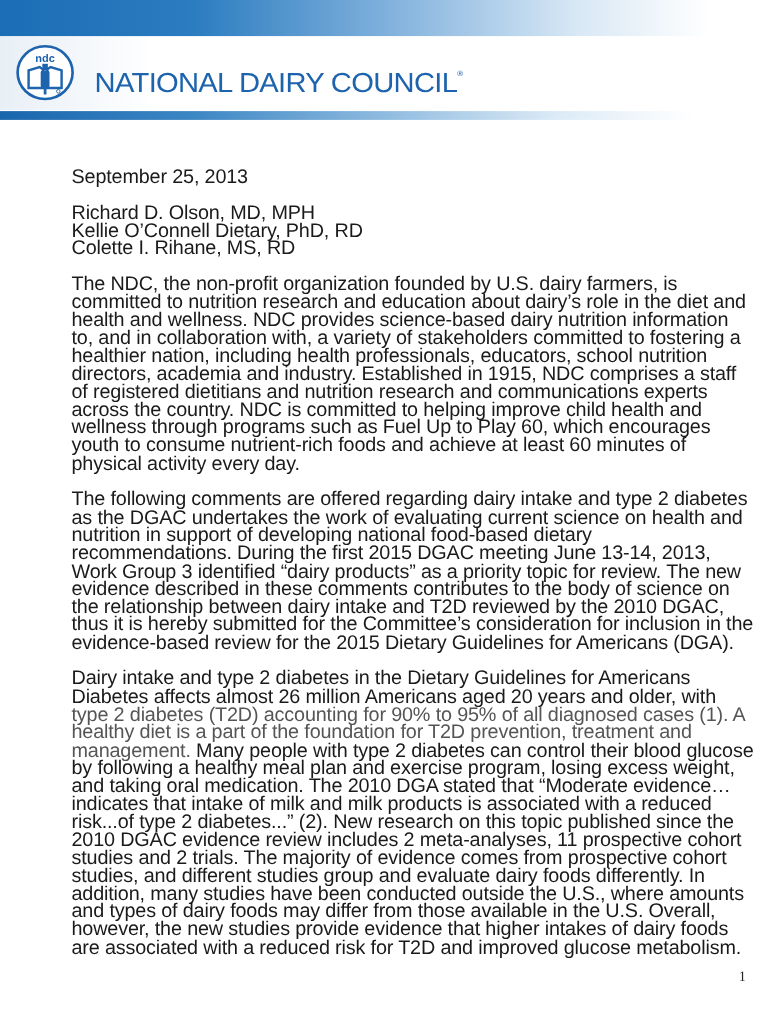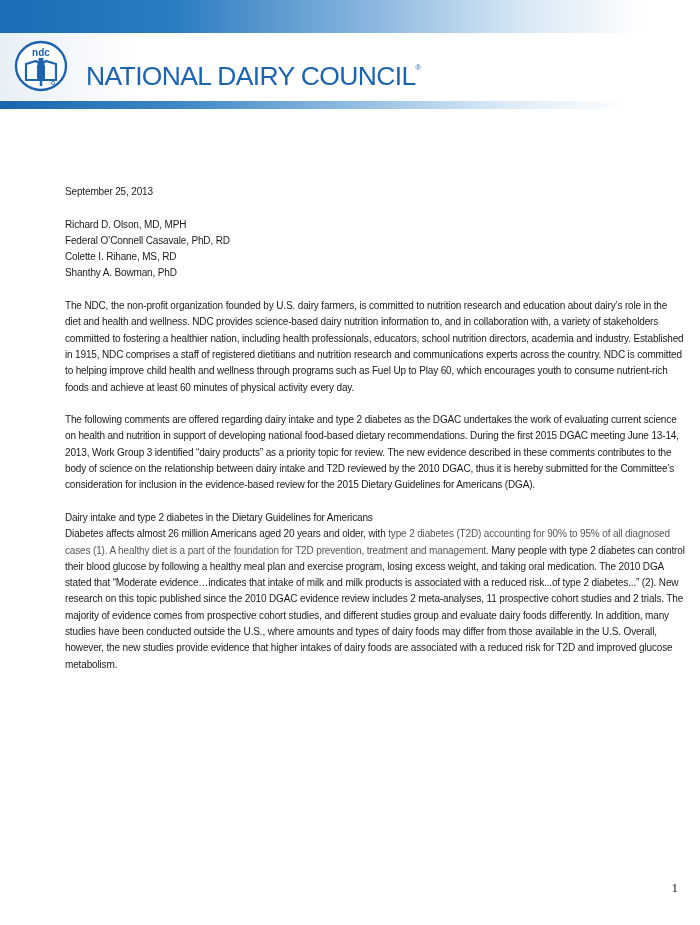--- a/index.html
+++ b/index.html
@@ -65,25 +65,24 @@
       vertical-align: top;
       position: relative;
       top: 2px;
     }
     .letter {
       position: absolute;
       left: 65px;
       top: 152px;
       width: 620px;
       font-family: "Liberation Sans", "DejaVu Sans", sans-serif;
-      font-size: 10px;
+      font-size: 18px;
       line-height: 16.3px;
       color: #1a1a1a;
       letter-spacing: -0.15px;
-      margin-top: 32px;
     }
     .letter p {
       margin: 0 0 16.3px 0;
     }
     .addressee-line {
       display: block;
     }
     .section-heading {
       font-weight: normal;
       display: block;
@@ -120,23 +119,22 @@
   </svg>
 
   <div class="org-name"><span>NATIONAL DAIRY COUNCIL</span><sup>®</sup></div>
 </div>
 
 <div class="letter">
   <p>September 25, 2013</p>
 
   <p>
     <span class="addressee-line">Richard D. Olson, MD, MPH</span>
-    <span class="addressee-line">Federal O’Connell Casavale, PhD, RD</span>
+    <span class="addressee-line">Kellie O’Connell Dietary, PhD, RD</span>
     <span class="addressee-line">Colette I. Rihane, MS, RD</span>
-    <span class="addressee-line">Shanthy A. Bowman, PhD</span>
   </p>
 
   <p>The NDC, the non-profit organization founded by U.S. dairy farmers, is committed to nutrition research and education about dairy’s role in the diet and health and wellness. NDC provides science-based dairy nutrition information to, and in collaboration with, a variety of stakeholders committed to fostering a healthier nation, including health professionals, educators, school nutrition directors, academia and industry. Established in 1915, NDC comprises a staff of registered dietitians and nutrition research and communications experts across the country. NDC is committed to helping improve child health and wellness through programs such as Fuel Up to Play 60, which encourages youth to consume nutrient-rich foods and achieve at least 60 minutes of physical activity every day.</p>
   <p>The following comments are offered regarding dairy intake and type 2 diabetes as the DGAC undertakes the work of evaluating current science on health and nutrition in support of developing national food-based dietary recommendations. During the first 2015 DGAC meeting June 13-14, 2013, Work Group 3 identified “dairy products” as a priority topic for review. The new evidence described in these comments contributes to the body of science on the relationship between dairy intake and T2D reviewed by the 2010 DGAC, thus it is hereby submitted for the Committee’s consideration for inclusion in the evidence-based review for the 2015 Dietary Guidelines for Americans (DGA).</p>
 
   <p>
     <span class="section-heading">Dairy intake and type 2 diabetes in the Dietary Guidelines for Americans</span><span>Diabetes affects almost 26 million Americans aged 20 years and older, with </span><span class="muted">type 2 diabetes (T2D) accounting for 90% to 95% of all diagnosed cases (1).  A healthy diet is a part of the foundation for T2D prevention, treatment and management.</span><span> Many people with type 2 diabetes can control their blood glucose by following a healthy meal plan and exercise program, losing excess weight, and taking oral medication. The 2010 DGA stated that “Moderate evidence…indicates that intake of milk and milk products is associated with a reduced risk...of type 2 diabetes...” (2). New research on this topic published since the 2010 DGAC evidence review includes 2 meta-analyses, 11 prospective cohort studies and 2 trials. The majority of evidence comes from prospective cohort studies, and different studies group and evaluate dairy foods differently. In addition, many studies have been conducted outside the U.S., where amounts and types of dairy foods may differ from those available in the U.S. Overall, however, the new studies provide evidence that higher intakes of dairy foods are associated with a reduced risk for T2D and improved glucose metabolism.</span>
   </p>
 </div>
 

